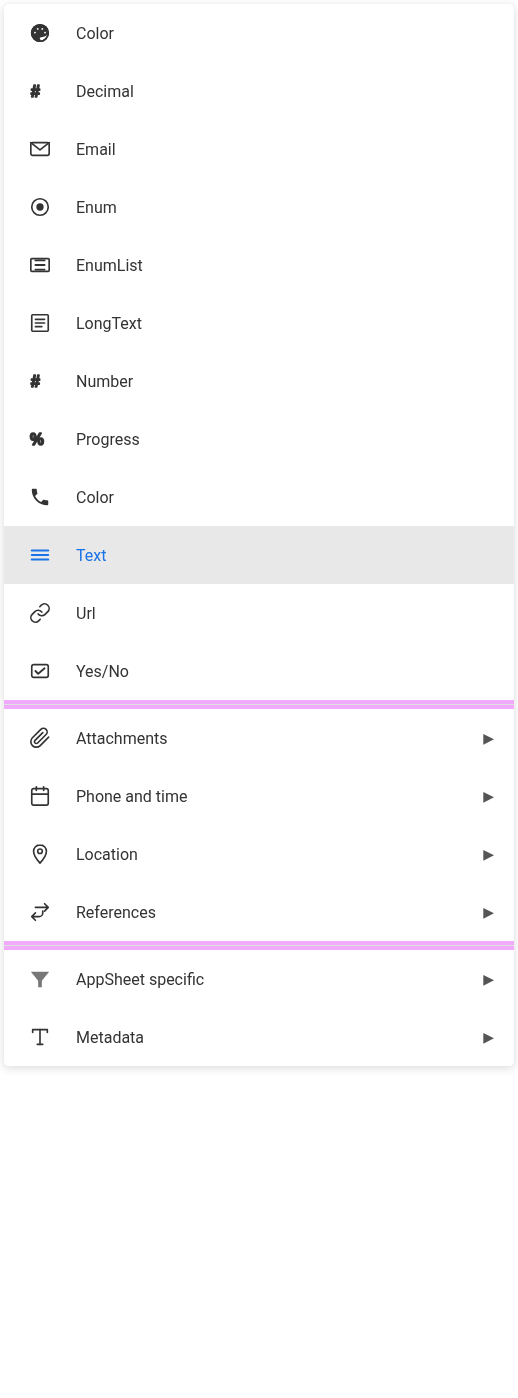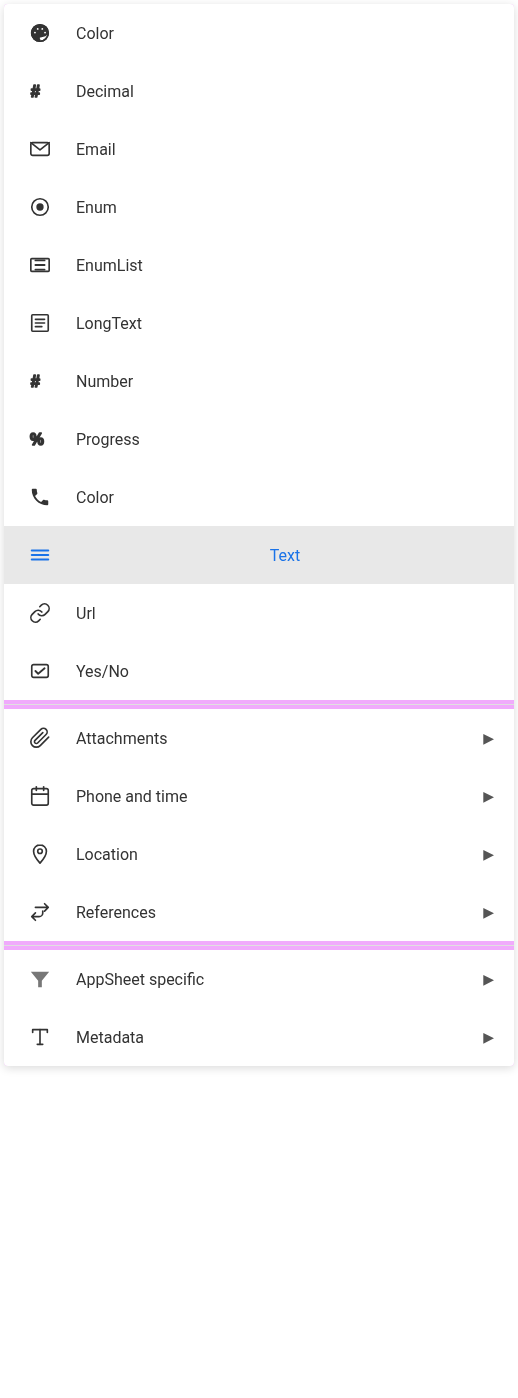--- a/index.html
+++ b/index.html
@@ -34,21 +34,20 @@
       background: #fff;
       position: relative;
     }
 
     .menu-item.selected {
       background: #e8e8e8;
     }
 
     .menu-item.selected .item-label {
       color: #1a73e8;
-      text-align: center;
     }
 
     .item-icon {
       width: 32px;
       height: 32px;
       display: flex;
       align-items: center;
       justify-content: center;
       margin-right: 20px;
       flex-shrink: 0;

